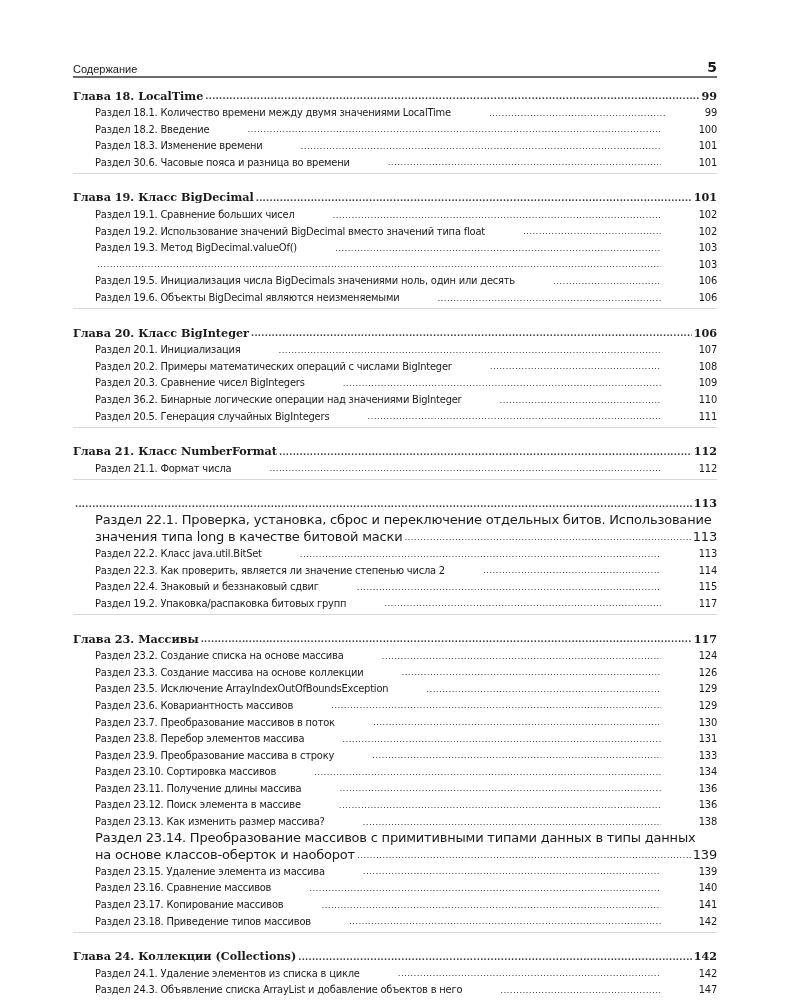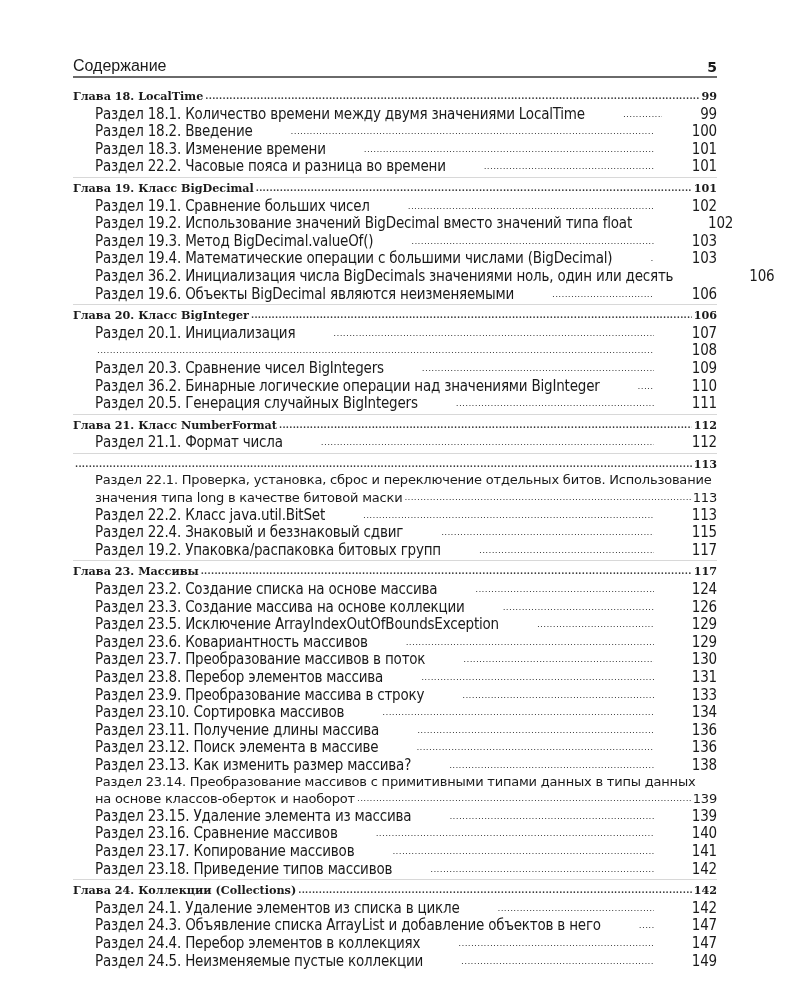--- a/index.html
+++ b/index.html
@@ -1,32 +1,32 @@
 <!DOCTYPE html>
 <html><head>
 <meta charset="utf-8">
 <style>
   html, body { margin: 0; padding: 0; background: #ffffff; }
   body { width: 800px; height: 1000px; position: relative; overflow: hidden; color: #1a1a1a; }
   .page { position: absolute; left: 73px; top: 58px; width: 644px; }
   .running-head { display: flex; justify-content: space-between; align-items: flex-end;
     font-family: "DejaVu Sans", sans-serif; font-size: 12.5px; height: 17px;
     border-bottom: 2px solid #6a6a6a; padding-bottom: 1px; }
-  .running-head .title { font-family: "Liberation Sans", sans-serif; font-size: 16px; }
+  .running-head .title { font-family: "Liberation Sans", sans-serif; font-size: 11px; }
   .running-head .pageno { font-family: "DejaVu Sans", sans-serif; font-weight: bold; font-size: 14px; }
   .toc { margin-top: 10px; font-family: "DejaVu Serif", serif; font-size: 11.2px; line-height: 15.6px; }
-  .chapter { border-top: 1px solid #d8d8d8; padding-top: 2px; margin-top: 2px; }
+  .chapter { border-top: 1px solid #d8d8d8; padding-top: 16px; margin-top: 2px; }
   .chapter:first-child { border-top: none; padding-top: 0; margin-top: 0; }
-  .row { display: flex; align-items: flex-end; white-space: nowrap; }
+  .row { display: flex; align-items: center; white-space: nowrap; }
   .row .label { flex: 0 0 auto; }
   .row .dots { flex: 1 1 auto; overflow: hidden; margin: 0 2px; }
   .row .dots::after { content: "..................................................................................................................................................................................................................................................................."; letter-spacing: 0.3px; color: #333; font-size: 9px; }
   .row .pg { flex: 0 0 auto; text-align: right; }
   .row.ch { font-weight: bold; }
-  .row.sec { padding-left: 22px; font-family: "DejaVu Sans", sans-serif; font-size: 15px; letter-spacing: -0.2px; gap: 36px; }
+  .row.sec { padding-left: 22px; font-family: "DejaVu Sans", sans-serif; font-size: 11px; letter-spacing: -0.2px; gap: 36px; }
   .row.sec .label, .row.sec .pg { font-stretch: condensed; }
   .multi { padding-left: 22px; font-family: "DejaVu Sans", sans-serif; font-size: 13px; letter-spacing: -0.2px; }
   .multi .first { white-space: nowrap; }
   .multi .row { padding-left: 0; }
 </style>
 </head>
 <body>
 
 <div class="page">
   <div class="running-head">
@@ -49,21 +49,21 @@
           <span class="label">Раздел 18.2. Введение</span>
           <span class="dots"></span>
           <span class="pg">100</span>
         </div>
         <div class="row sec">
           <span class="label">Раздел 18.3. Изменение времени</span>
           <span class="dots"></span>
           <span class="pg">101</span>
         </div>
         <div class="row sec">
-          <span class="label">Раздел 22.2. Часовые пояса и разница во времени</span>
+          <span class="label">Раздел 30.6. Часовые пояса и разница во времени</span>
           <span class="dots"></span>
           <span class="pg">101</span>
         </div>
       </div>
       <div class="chapter">
         <div class="row ch">
           <span class="label">Глава 19. Класс BigDecimal</span>
           <span class="dots"></span>
           <span class="pg">101</span>
         </div>
@@ -76,26 +76,25 @@
           <span class="label">Раздел 19.2. Использование значений BigDecimal вместо значений типа float</span>
           <span class="dots"></span>
           <span class="pg">102</span>
         </div>
         <div class="row sec">
           <span class="label">Раздел 19.3. Метод BigDecimal.valueOf()</span>
           <span class="dots"></span>
           <span class="pg">103</span>
         </div>
         <div class="row sec">
-          <span class="label">Раздел 19.4. Математические операции с большими числами (BigDecimal)</span>
           <span class="dots"></span>
           <span class="pg">103</span>
         </div>
         <div class="row sec">
-          <span class="label">Раздел 36.2. Инициализация числа BigDecimals значениями ноль, один или десять</span>
+          <span class="label">Раздел 19.5. Инициализация числа BigDecimals значениями ноль, один или десять</span>
           <span class="dots"></span>
           <span class="pg">106</span>
         </div>
         <div class="row sec">
           <span class="label">Раздел 19.6. Объекты BigDecimal являются неизменяемыми</span>
           <span class="dots"></span>
           <span class="pg">106</span>
         </div>
       </div>
       <div class="chapter">
@@ -103,20 +102,21 @@
           <span class="label">Глава 20. Класс BigInteger</span>
           <span class="dots"></span>
           <span class="pg">106</span>
         </div>
         <div class="row sec">
           <span class="label">Раздел 20.1. Инициализация</span>
           <span class="dots"></span>
           <span class="pg">107</span>
         </div>
         <div class="row sec">
+          <span class="label">Раздел 20.2. Примеры математических операций с числами BigInteger</span>
           <span class="dots"></span>
           <span class="pg">108</span>
         </div>
         <div class="row sec">
           <span class="label">Раздел 20.3. Сравнение чисел BigIntegers</span>
           <span class="dots"></span>
           <span class="pg">109</span>
         </div>
         <div class="row sec">
           <span class="label">Раздел 36.2. Бинарные логические операции над значениями BigInteger</span>
@@ -153,20 +153,25 @@
             <span class="dots"></span>
             <span class="pg">113</span>
           </div>
         </div>
         <div class="row sec">
           <span class="label">Раздел 22.2. Класс java.util.BitSet</span>
           <span class="dots"></span>
           <span class="pg">113</span>
         </div>
         <div class="row sec">
+          <span class="label">Раздел 22.3. Как проверить, является ли значение степенью числа 2</span>
+          <span class="dots"></span>
+          <span class="pg">114</span>
+        </div>
+        <div class="row sec">
           <span class="label">Раздел 22.4. Знаковый и беззнаковый сдвиг</span>
           <span class="dots"></span>
           <span class="pg">115</span>
         </div>
         <div class="row sec">
           <span class="label">Раздел 19.2. Упаковка/распаковка битовых групп</span>
           <span class="dots"></span>
           <span class="pg">117</span>
         </div>
       </div>

